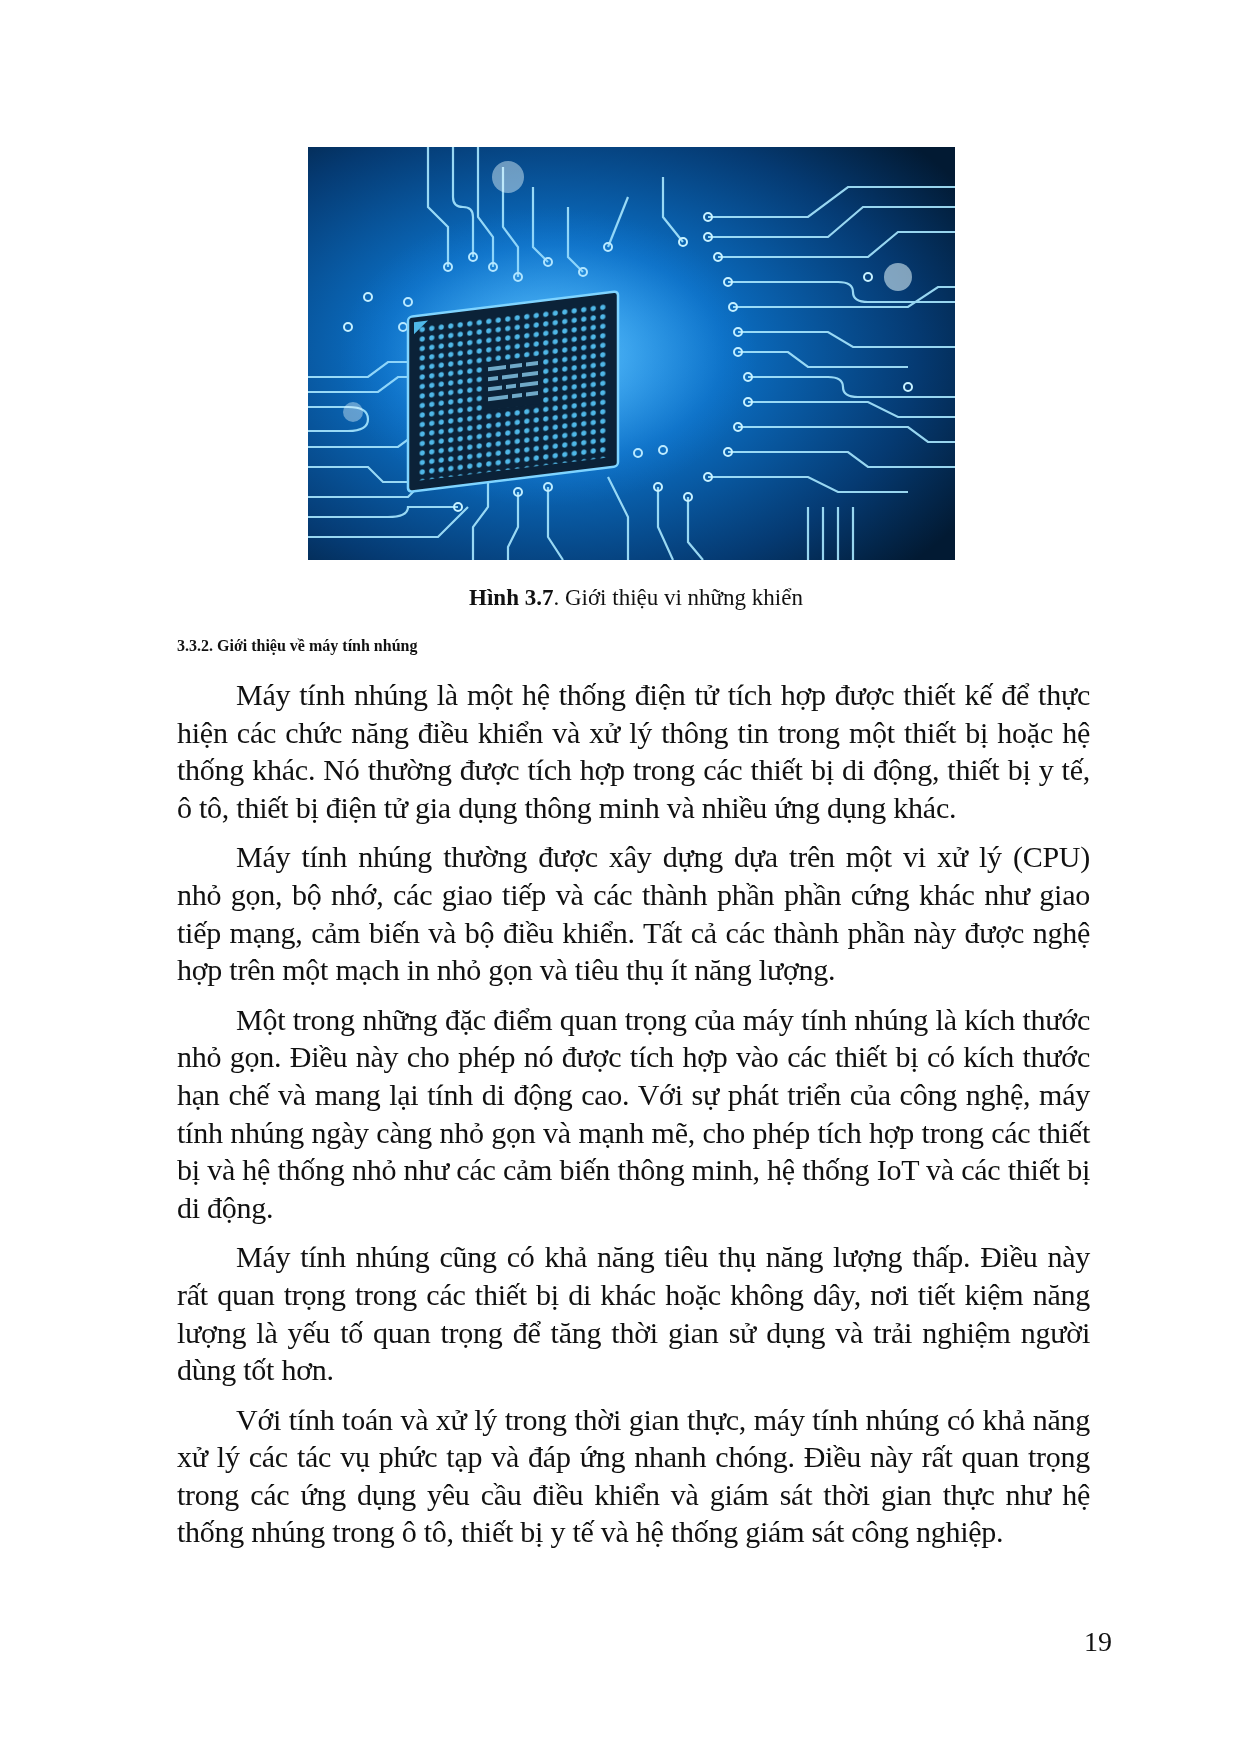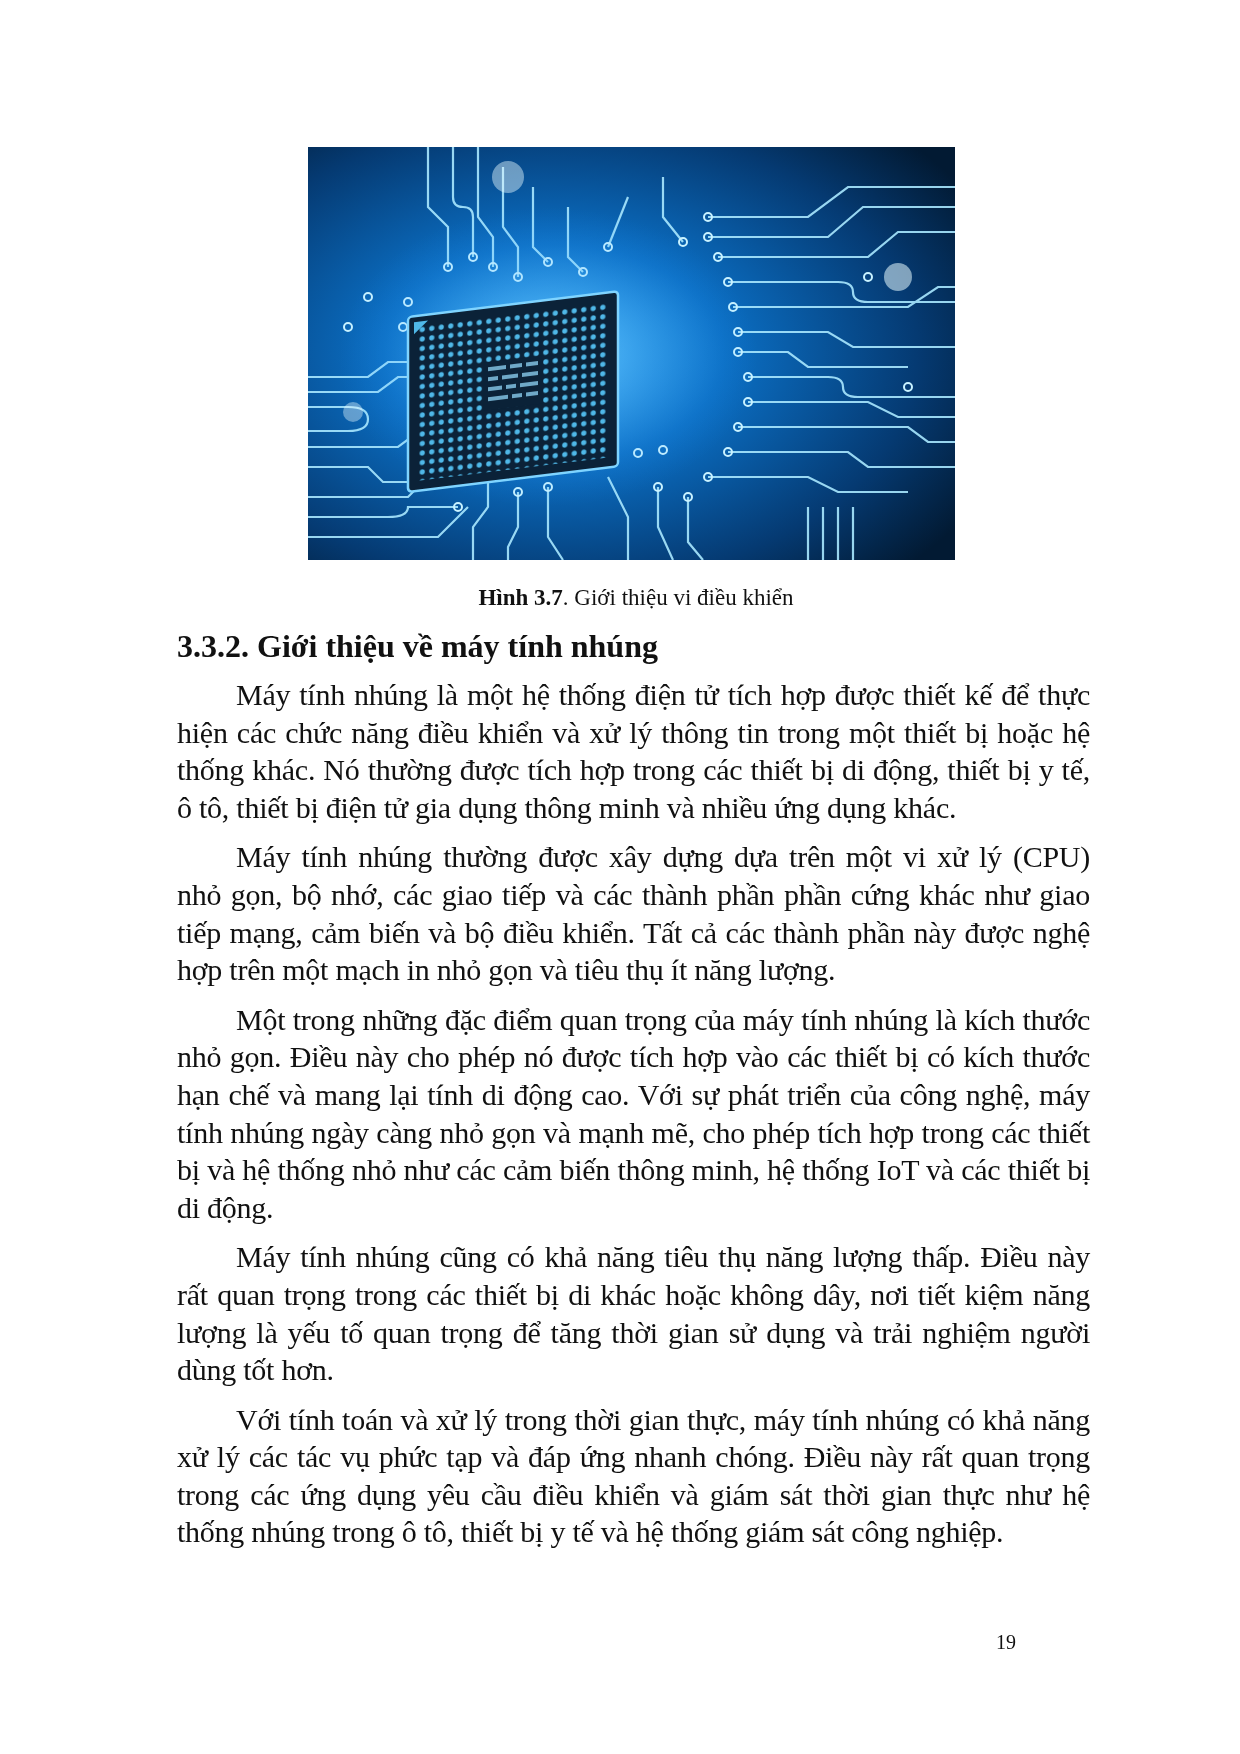--- a/index.html
+++ b/index.html
@@ -4,26 +4,26 @@
 <style>
   html, body { margin: 0; padding: 0; background: #ffffff; }
   body { width: 1240px; height: 1754px; position: relative; overflow: hidden;
          font-family: "Liberation Serif", "DejaVu Serif", serif; color: #111; }
   .figure { position: absolute; left: 308px; top: 147px; width: 647px; height: 413px;
             overflow: hidden; background: #021a33; }
   .figure svg { display: block; width: 100%; height: 100%; }
   .caption { position: absolute; left: 0; width: 1240px; top: 584px; text-align: center;
              font-size: 23px; line-height: 28px; }
   .caption b { font-weight: bold; margin-left: 32px; }
-  .heading { position: absolute; left: 177px; top: 631px; font-size: 32px; font-weight: bold;
+  .heading { position: absolute; left: 177px; top: 631px; font-size: 16px; font-weight: bold;
              line-height: 30px; white-space: nowrap; }
   .body-text { position: absolute; left: 177px; width: 913px; top: 676px; }
   .para { font-size: 30px; line-height: 37.6px; text-align: justify; text-indent: 59px;
           margin: 0 0 12px 0; letter-spacing: -0.25px; }
-  .page-number { position: absolute; left: 996px; top: 1628px; font-size: 20px; line-height: 28px; }
+  .page-number { position: absolute; left: 1084px; top: 1628px; font-size: 28px; line-height: 28px; }
 </style>
 </head>
 <body>
 
 <div class="figure">
   <svg viewBox="0 0 647 413" preserveAspectRatio="none">
     <defs>
       <radialGradient id="bgGlow" cx="0.38" cy="0.5" r="0.75">
         <stop offset="0" stop-color="#3ab4ff"></stop>
         <stop offset="0.35" stop-color="#0b6fc4"></stop>
@@ -145,21 +145,21 @@
           <rect x="118" y="90" width="12" height="4"></rect>
       </g>
       <polygon points="6,6 20,6 6,18" fill="#4fb8e8"></polygon>
     </g>
     <circle cx="590" cy="130" r="14" fill="#e8fbff" opacity="0.55"></circle>
     <circle cx="200" cy="30" r="16" fill="#e8fbff" opacity="0.45"></circle>
     <circle cx="45" cy="265" r="10" fill="#e8fbff" opacity="0.4"></circle>
   </svg>
 </div>
 
-<div class="caption"><b>Hình 3.7</b><span>. Giới thiệu vi điều khiển</span></div>
+<div class="caption"><b>Hình 3.7</b><span>. Giới thiệu vi những khiển</span></div>
 
 <div class="heading">3.3.2. Giới thiệu về máy tính nhúng</div>
 
 <div class="body-text">
   <p class="para">Máy tính nhúng là một hệ thống điện tử tích hợp được thiết kế để thực hiện các chức năng điều khiển và xử lý thông tin trong một thiết bị hoặc hệ thống khác. Nó thường được tích hợp trong các thiết bị di động, thiết bị y tế, ô tô, thiết bị điện tử gia dụng thông minh và nhiều ứng dụng khác.</p>
   <p class="para">Máy tính nhúng thường được xây dựng dựa trên một vi xử lý (CPU) nhỏ gọn, bộ nhớ, các giao tiếp và các thành phần phần cứng khác như giao tiếp mạng, cảm biến và bộ điều khiển. Tất cả các thành phần này được nghệ hợp trên một mạch in nhỏ gọn và tiêu thụ ít năng lượng.</p>
   <p class="para">Một trong những đặc điểm quan trọng của máy tính nhúng là kích thước nhỏ gọn. Điều này cho phép nó được tích hợp vào các thiết bị có kích thước hạn chế và mang lại tính di động cao. Với sự phát triển của công nghệ, máy tính nhúng ngày càng nhỏ gọn và mạnh mẽ, cho phép tích hợp trong các thiết bị và hệ thống nhỏ như các cảm biến thông minh, hệ thống IoT và các thiết bị di động.</p>
   <p class="para">Máy tính nhúng cũng có khả năng tiêu thụ năng lượng thấp. Điều này rất quan trọng trong các thiết bị di khác hoặc không dây, nơi tiết kiệm năng lượng là yếu tố quan trọng để tăng thời gian sử dụng và trải nghiệm người dùng tốt hơn.</p>
   <p class="para">Với tính toán và xử lý trong thời gian thực, máy tính nhúng có khả năng xử lý các tác vụ phức tạp và đáp ứng nhanh chóng. Điều này rất quan trọng trong các ứng dụng yêu cầu điều khiển và giám sát thời gian thực như hệ thống nhúng trong ô tô, thiết bị y tế và hệ thống giám sát công nghiệp.</p>
 </div>

